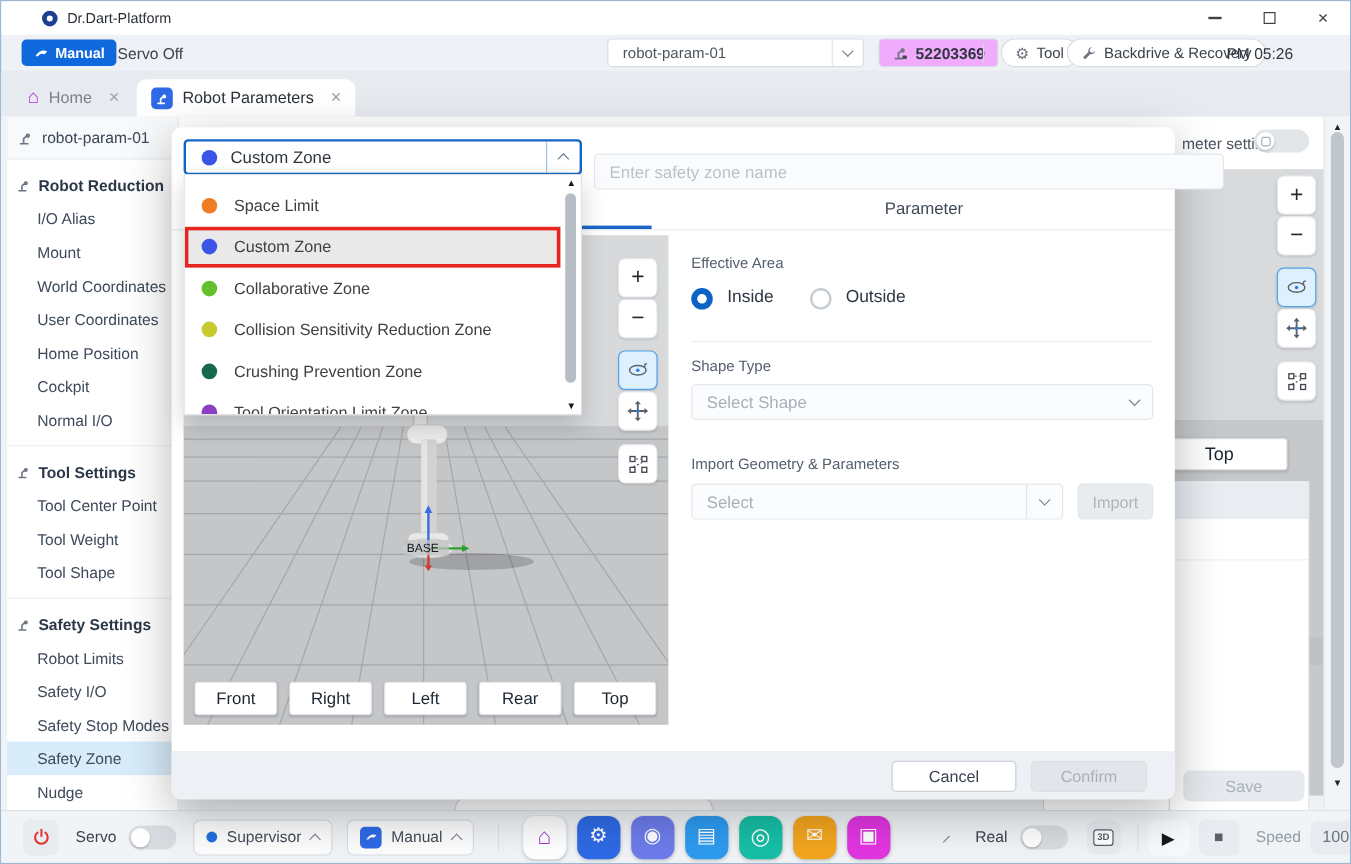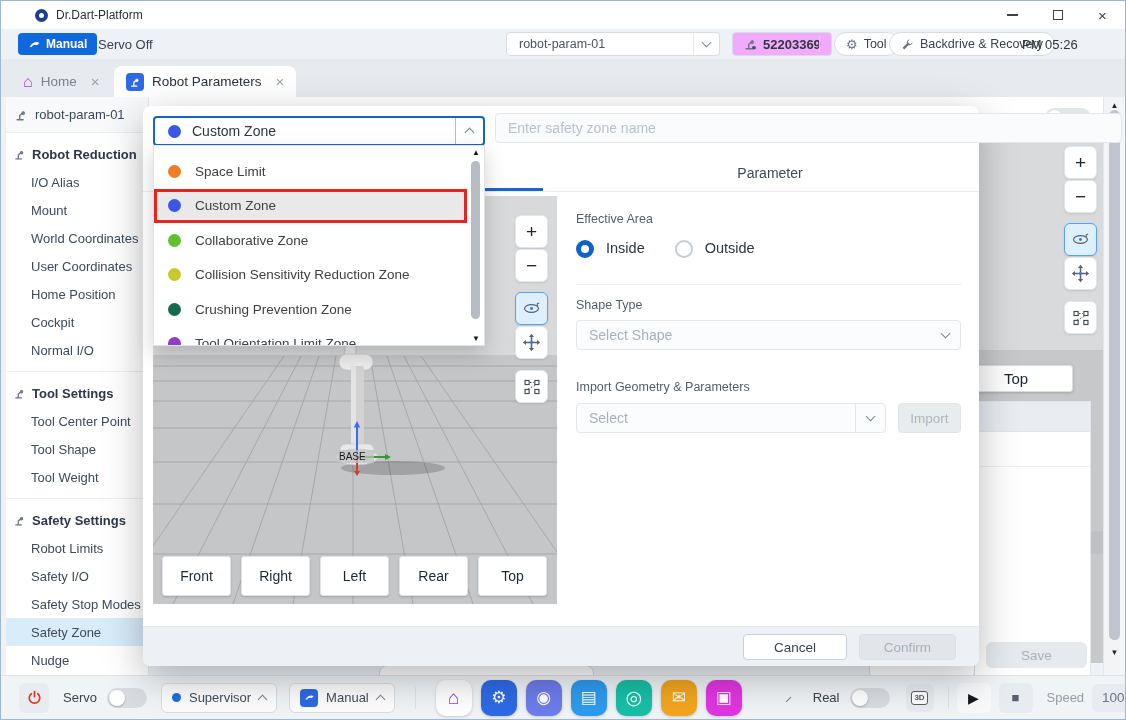--- a/index.html
+++ b/index.html
@@ -73,31 +73,31 @@
 .app-scroll{position:absolute;right:0;top:0;width:22px;bottom:0;background:#f2f4f6;border-left:1px solid #e3e7ea;}
 .scroll-arrow{position:absolute;left:0;width:100%;text-align:center;font-size:8px;color:#22262b;}
 .app-scroll .thumb{position:absolute;left:5px;right:5px;top:13px;height:530px;background:#c0c6cd;border-radius:6px;}
 
 
 .modal{position:absolute;left:142px;top:105px;width:836px;height:560px;background:#fff;border-radius:8px;box-shadow:0 12px 40px rgba(0,0,0,.28);z-index:10;}
 .zone-select{position:absolute;left:10px;top:10px;width:332px;height:30px;border:2px solid #1565c6;border-radius:4px;display:flex;align-items:center;background:#fff;}
 .zone-dot{width:13px;height:13px;border-radius:50%;margin-left:13px;flex:none;}
 .zone-select .val{margin-left:11px;font-size:14px;color:#2f363e;}
 .zone-chev{margin-left:auto;width:28px;align-self:stretch;border-left:1px solid #a9c0e0;display:flex;align-items:center;justify-content:center;}
-.zone-name{position:absolute;left:352px;top:7px;width:627px;height:30px;background:#fafbfc;border:1px solid #e3e7eb;border-radius:4px;padding:0 12px;font-size:14px;color:#333;font-family:inherit;outline:none;}
+.zone-name{position:absolute;left:352px;top:22px;width:525px;height:30px;background:#fafbfc;border:1px solid #e3e7eb;border-radius:4px;padding:0 12px;font-size:14px;color:#333;font-family:inherit;outline:none;}
 .zone-name::placeholder{color:#b9c1c9;}
 .param-tab{position:absolute;left:418px;top:59px;width:418px;text-align:center;font-size:14px;color:#3f4956;}
 .tab-underline{position:absolute;left:18px;top:82px;width:382px;height:3px;background:#1b66c9;}
 .tabs-divider{position:absolute;left:0;top:85px;width:100%;height:1px;background:#e8ecf0;}
 .viewport{position:absolute;left:10px;top:90px;width:404px;height:408px;background:linear-gradient(#d7d9db 0 39%,#c4c6c8 39% 100%);overflow:hidden;}
 .grid-svg{position:absolute;left:0;top:0;}
 .robot-svg{position:absolute;left:140px;top:112px;}
 .vp-tools{position:absolute;right:9px;top:19px;display:flex;flex-direction:column;}
 .view-btns{position:absolute;left:9px;bottom:8px;display:flex;gap:10px;}
-.view-btn{width:69px;height:40px;background:#fff;border:1px solid #e0e4e8;border-radius:3px;display:flex;align-items:center;justify-content:center;font-size:14px;color:#1d2733;box-shadow:0 1px 2px rgba(0,0,0,.18);}
+.view-btn{width:69px;height:28px;background:#fff;border:1px solid #e0e4e8;border-radius:3px;display:flex;align-items:center;justify-content:center;font-size:14px;color:#1d2733;box-shadow:0 1px 2px rgba(0,0,0,.18);}
 .f-label{position:absolute;left:433px;font-size:12.5px;color:#535e6b;}
 .radio-row{position:absolute;left:433px;top:134px;display:flex;gap:12px;}
 .radio{width:18px;height:18px;border-radius:50%;background:#fff;flex:none;}
 .radio.on{border:5.5px solid #0e64c4;}
 .radio.off{border:2px solid #c6ccd3;}
 .radio-label{font-size:14.5px;color:#2c3642;margin-right:18px;}
 .form-divider{position:absolute;left:433px;top:178px;width:385px;height:1px;background:#eaedf1;}
 .sel-box{position:absolute;height:30px;background:#fbfcfd;border:1px solid #e3e7eb;border-radius:4px;display:flex;align-items:center;}
 .sel-box .ph{font-size:14px;color:#a8b0ba;padding-left:12px;}
 .sel-chev{margin-left:auto;padding-right:11px;display:flex;align-items:center;}
@@ -271,24 +271,24 @@
               <path d="M3.5 13.5h7M6.5 13.5V8.5L10 5.5M10.5 4.5a1.3 1.3 0 1 0 .01 0" fill="none" stroke="#6b7685" stroke-width="1.6" stroke-linecap="round" stroke-linejoin="round"></path>
             </svg>
           <span>Tool Settings</span>
         </div>
         <div>
 
         <div class="sb-item">
               <span>Tool Center Point</span>
             </div>
             <div class="sb-item">
+              <span>Tool Weight</span>
+            </div>
+            <div class="sb-item">
               <span>Tool Shape</span>
-            </div>
-            <div class="sb-item">
-              <span>Tool Weight</span>
             </div>
           </div>
       </div>
       <div class="sb-section">
         <div class="sb-title">
           <svg class="robot-glyph" width="13" height="13" viewBox="0 0 16 16">
               <path d="M3.5 13.5h7M6.5 13.5V8.5L10 5.5M10.5 4.5a1.3 1.3 0 1 0 .01 0" fill="none" stroke="#6b7685" stroke-width="1.6" stroke-linecap="round" stroke-linejoin="round"></path>
             </svg>
           <span>Safety Settings</span>
         </div>

